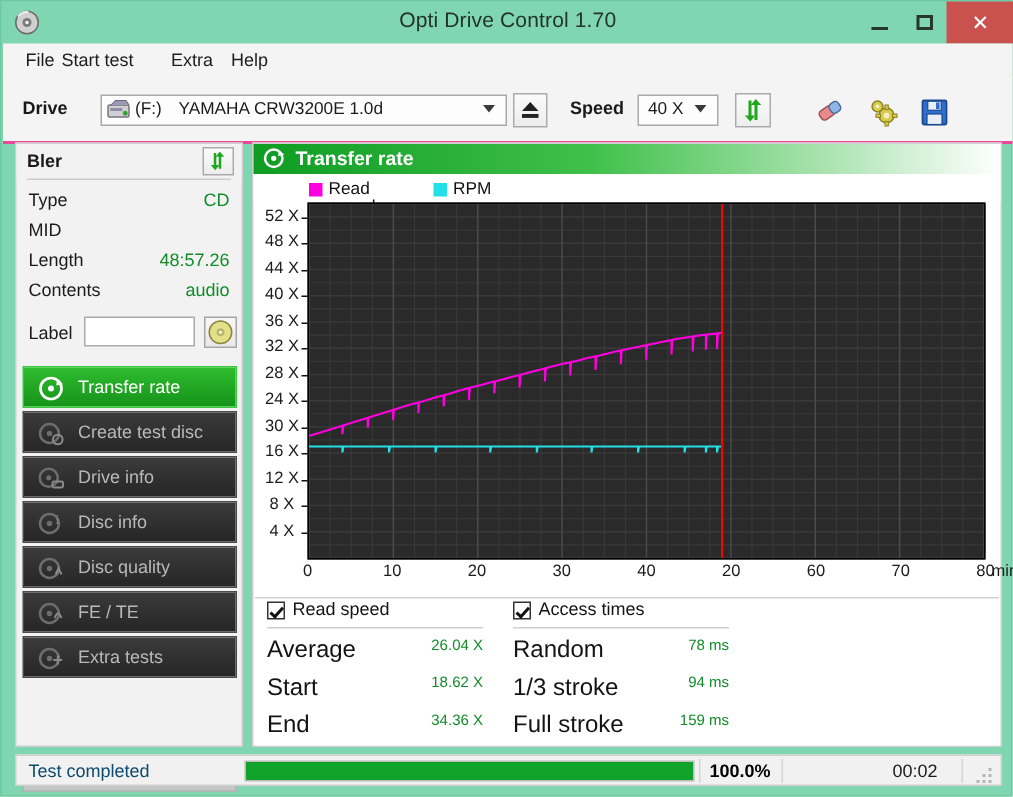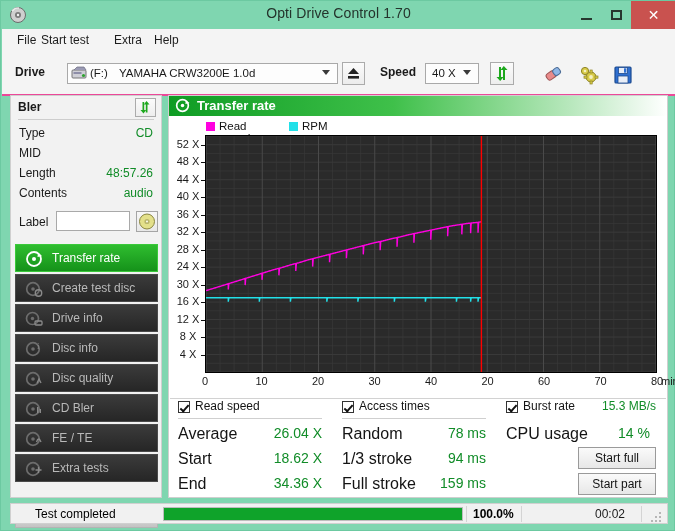--- a/index.html
+++ b/index.html
@@ -324,21 +324,21 @@
   .col-hdr-val {
     position: absolute; right: 2px; top: 0;
     font-size: 12px; color: #118c28;
   }
   .col-rule {
     position: absolute; left: 0; top: 19px;
     width: 144px; height: 1px; background: #cfcfcf;
   }
   .res-row { position: absolute; left: 0; width: 146px; height: 21px; }
   .res-key { position: absolute; left: 0; top: 0; font-size: 16px; color: #141414; }
-  .res-val { position: absolute; right: 2px; top: 0; font-size: 14px; color: #118c28; }
+  .res-val { position: absolute; right: 2px; top: 0; font-size: 10px; color: #118c28; }
   .act-btn {
     position: absolute; right: 2px;
     width: 78px; height: 22px;
     background: linear-gradient(#fafafa,#e7e7e7);
     border: 1px solid #9a9a9a;
     box-sizing: border-box;
     text-align: center;
     font-size: 12px;
     line-height: 20px;
     color: #141414;
@@ -349,21 +349,21 @@
   
   #statusbar {
     position: absolute; left: 9px; top: 502px;
     width: 658px; height: 21px;
     background: #f1f1f1;
     border: 1px solid #d0d0d0;
     box-sizing: border-box;
   }
   #status-text {
     position: absolute; left: 8px; top: 3px;
-    font-size: 12px; color: #000000; margin-left: 16px;
+    font-size: 12px; color: #0c4a6e;
   }
   #progress-track {
     position: absolute; left: 152px; top: 3px;
     width: 300px; height: 14px;
     background: #e6e6e6;
     border: 1px solid #bdbdbd;
     box-sizing: border-box;
   }
   #progress-fill {
     position: absolute; left: 0; top: 0;
@@ -573,31 +573,20 @@
       </div>
       <div class="nav-btn">
         <span class="nav-ico">
           <svg width="18" height="18" viewBox="0 0 18 18">
             <circle cx="8" cy="9" r="6.3" fill="none" stroke="#6d6d6d" stroke-width="1.7"></circle>
             <circle cx="8" cy="9" r="1.8" fill="#6d6d6d"></circle>
             <path d="M12 13 L14 9 L16 13" stroke="#8a8a8a" stroke-width="1.3" fill="none"></path>
           </svg>
         </span>
         <span class="nav-label">Disc quality</span>
-      </div>
-      <div class="nav-btn">
-        <span class="nav-ico">
-          <svg width="18" height="18" viewBox="0 0 18 18">
-            <circle cx="8" cy="9" r="6.3" fill="none" stroke="#6d6d6d" stroke-width="1.7"></circle>
-            <circle cx="8" cy="9" r="1.8" fill="#6d6d6d"></circle>
-            <rect x="12" y="7" width="1.4" height="6" fill="#8a8a8a"></rect>
-            <rect x="14.6" y="9" width="1.4" height="4" fill="#8a8a8a"></rect>
-          </svg>
-        </span>
-        <span class="nav-label">CD Bler</span>
       </div>
       <div class="nav-btn">
         <span class="nav-ico">
           <svg width="18" height="18" viewBox="0 0 18 18">
             <circle cx="8" cy="9" r="6.3" fill="none" stroke="#6d6d6d" stroke-width="1.7"></circle>
             <circle cx="8" cy="9" r="1.8" fill="#6d6d6d"></circle>
             <path d="M11.5 12 Q13.5 6 16 12" stroke="#8a8a8a" stroke-width="1.3" fill="none"></path>
           </svg>
         </span>
         <span class="nav-label">FE / TE</span>
@@ -785,33 +774,20 @@
         <div class="res-row" style="top:51px">
           <span class="res-key">1/3 stroke</span>
           <span class="res-val">94 ms</span>
         </div>
         <div class="res-row" style="top:76px">
           <span class="res-key">Full stroke</span>
           <span class="res-val">159 ms</span>
         </div>
       </div>
 
-      <div class="col" id="col-burst">
-        <div class="col-hdr">
-          <span class="cbx"></span>
-          <span class="col-hdr-lbl">Burst rate</span>
-          <span class="col-hdr-val">15.3 MB/s</span>
-        </div>
-        <div class="res-row" style="top:26px">
-          <span class="res-key">CPU usage</span>
-          <span class="res-val">14 %</span>
-        </div>
-        <div class="act-btn" id="btn-start-full">Start full</div>
-        <div class="act-btn" id="btn-start-part">Start part</div>
-      </div>
 
     </div>
   </div>
 
   <div id="statusbar">
     <span id="status-text">Test completed</span>
     <div id="progress-track">
       <div id="progress-fill" style="width: 100%;"></div>
     </div>
     <div id="status-sep1"></div>

